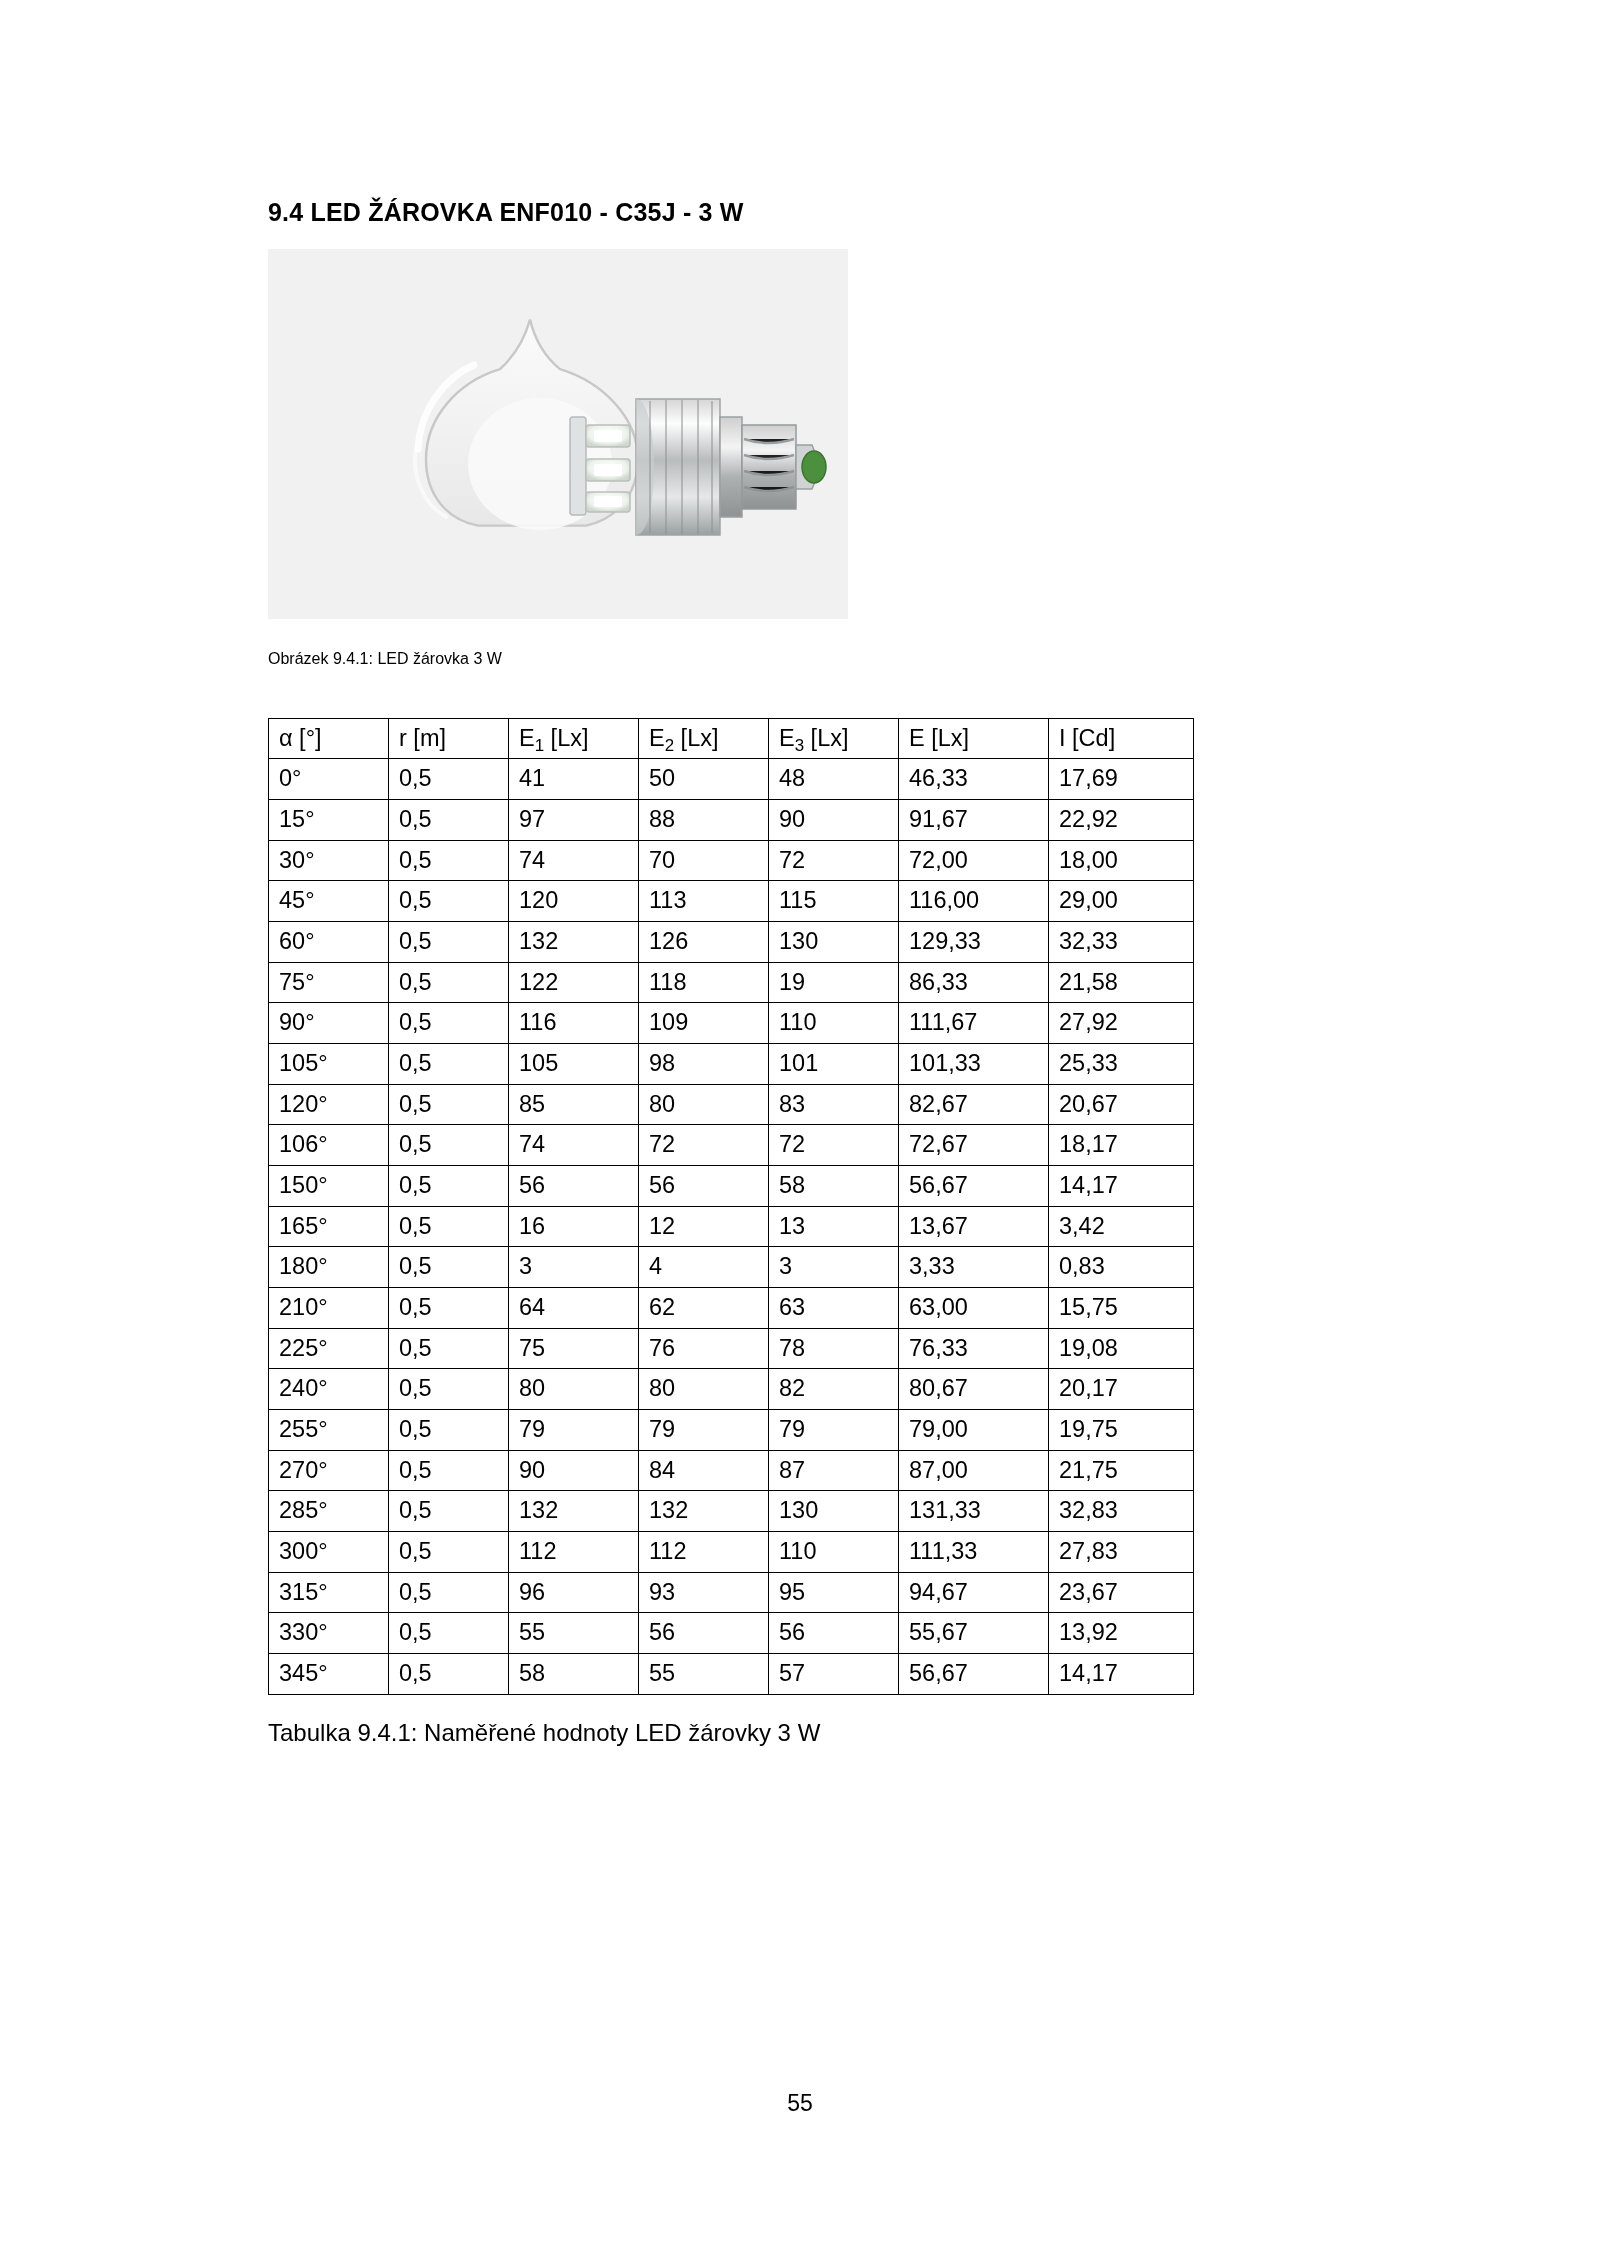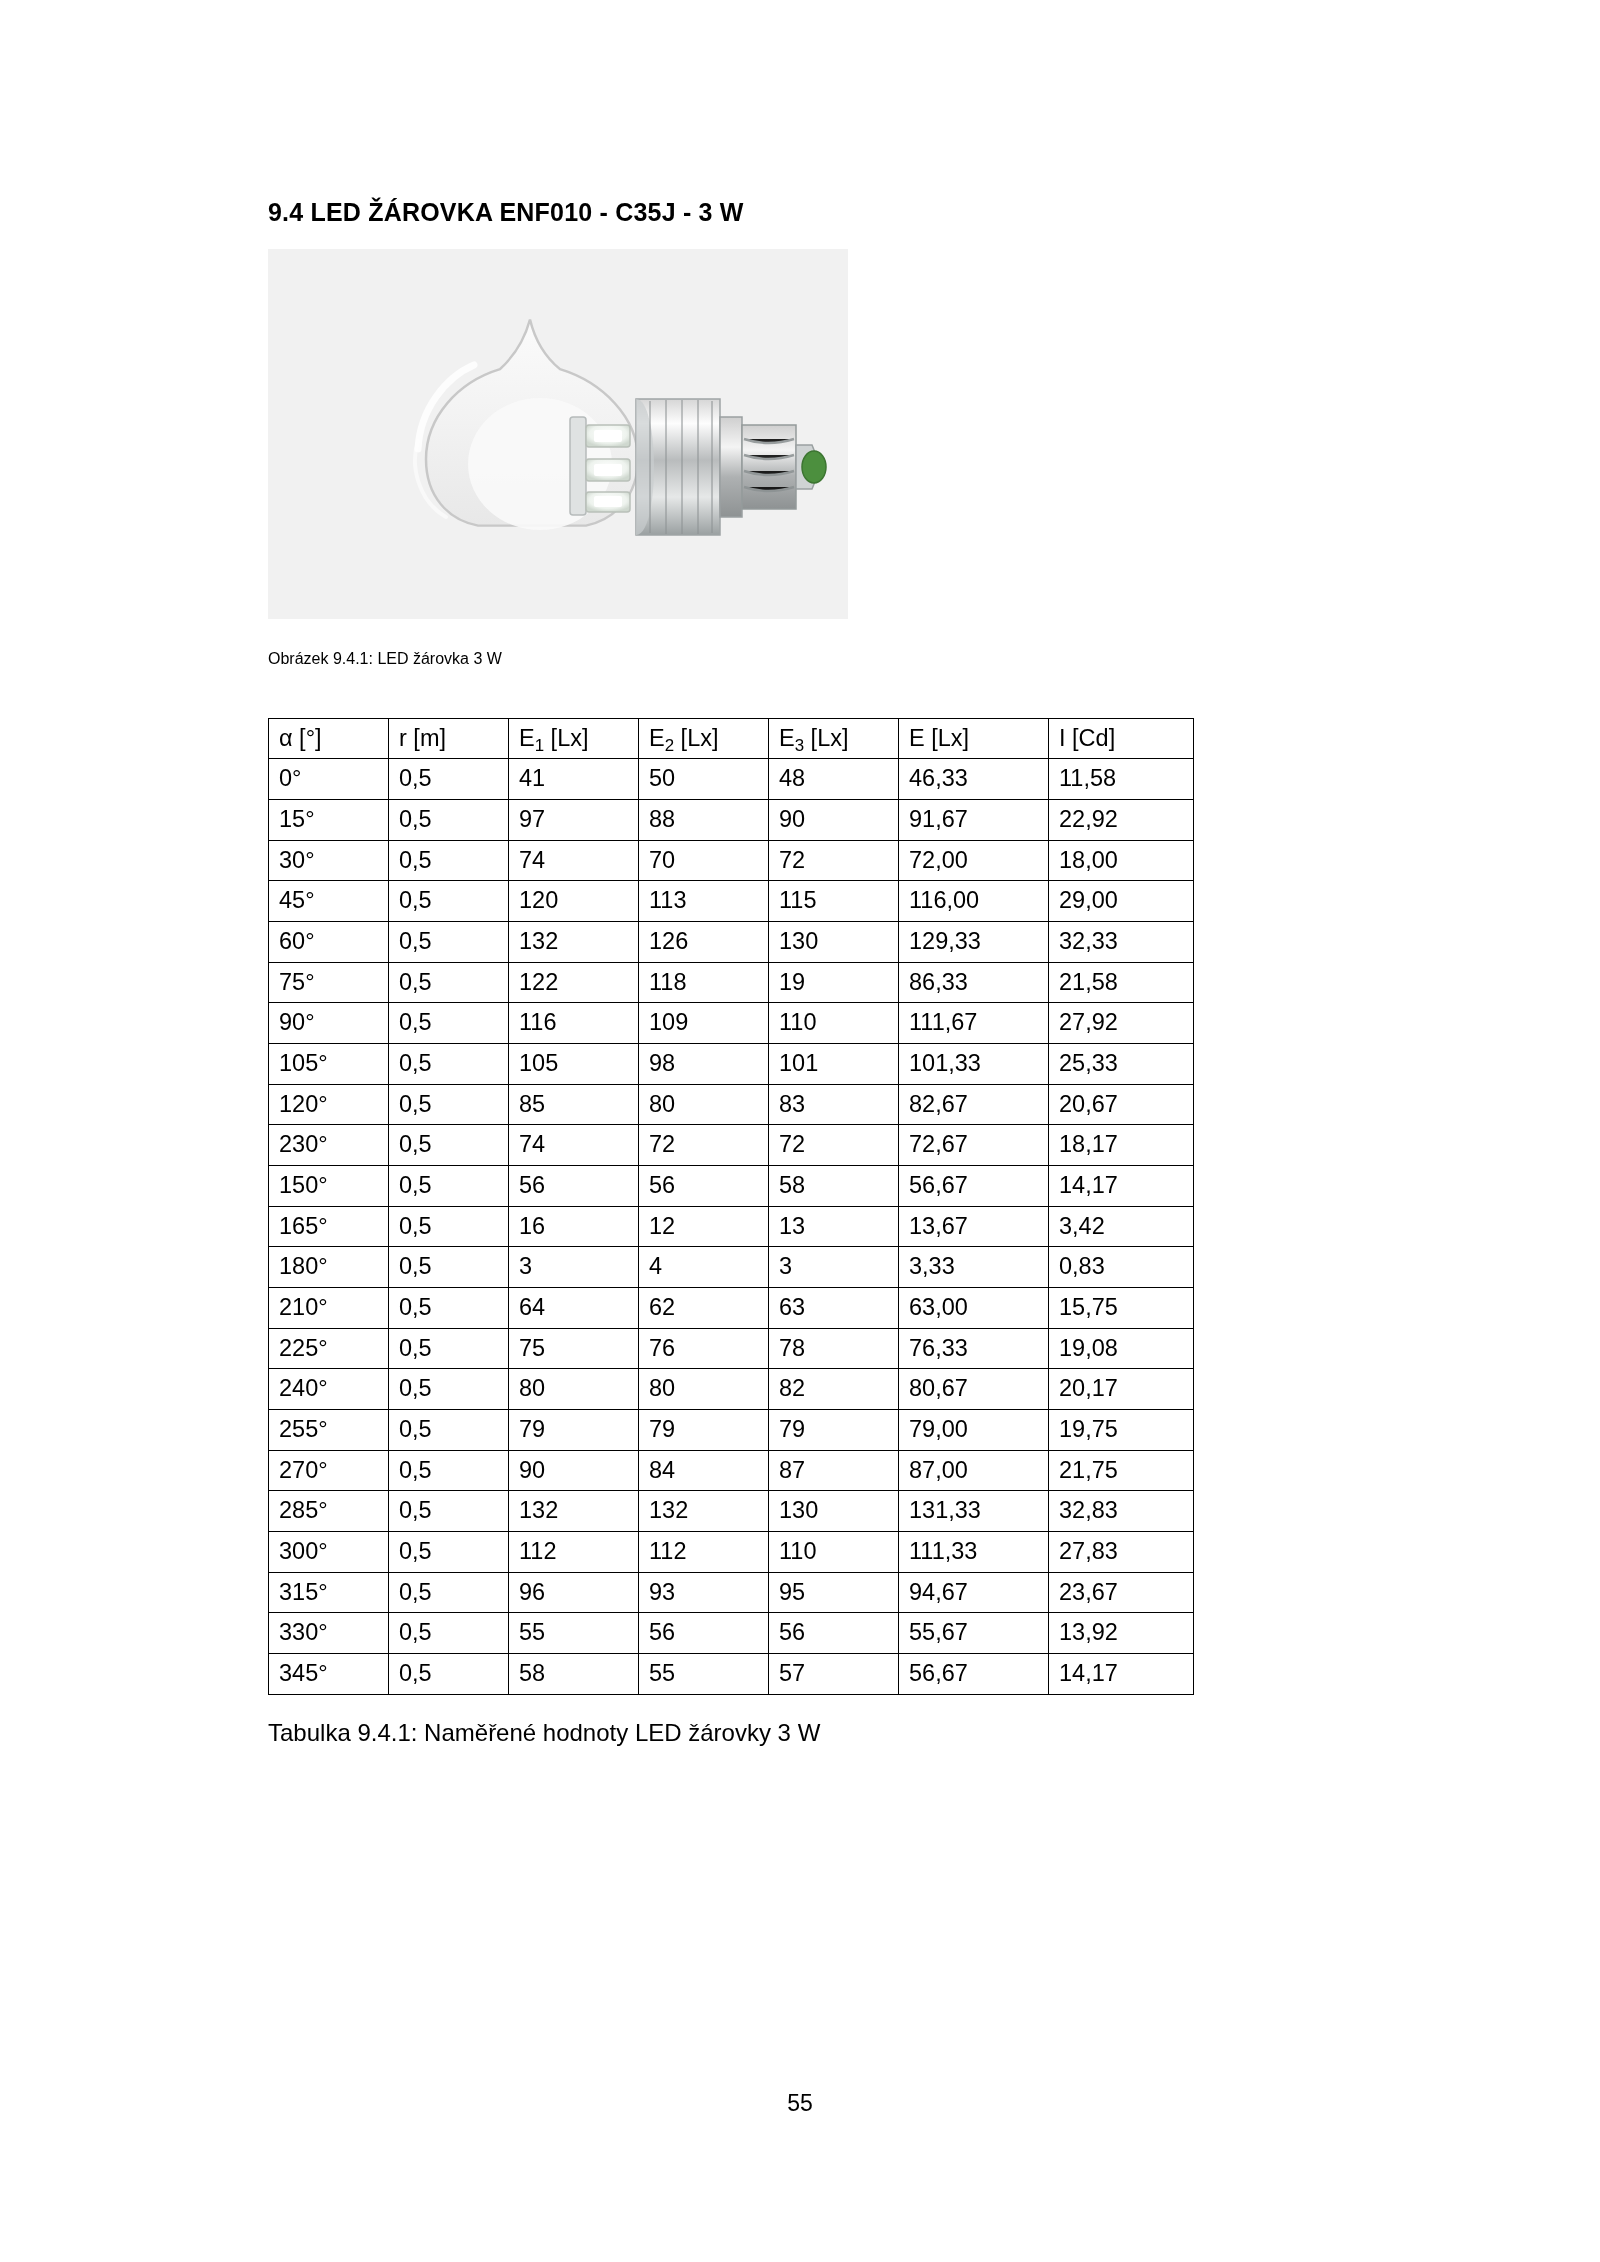--- a/index.html
+++ b/index.html
@@ -208,21 +208,21 @@
         </tr>
       </thead>
       <tbody>
           <tr>
             <td>0°</td>
             <td>0,5</td>
             <td>41</td>
             <td>50</td>
             <td>48</td>
             <td>46,33</td>
-            <td>11,58</td>
+            <td>17,69</td>
           </tr>
           <tr>
             <td>15°</td>
             <td>0,5</td>
             <td>97</td>
             <td>88</td>
             <td>90</td>
             <td>91,67</td>
             <td>22,92</td>
           </tr>
@@ -283,21 +283,21 @@
           <tr>
             <td>120°</td>
             <td>0,5</td>
             <td>85</td>
             <td>80</td>
             <td>83</td>
             <td>82,67</td>
             <td>20,67</td>
           </tr>
           <tr>
-            <td>230°</td>
+            <td>106°</td>
             <td>0,5</td>
             <td>74</td>
             <td>72</td>
             <td>72</td>
             <td>72,67</td>
             <td>18,17</td>
           </tr>
           <tr>
             <td>150°</td>
             <td>0,5</td>

